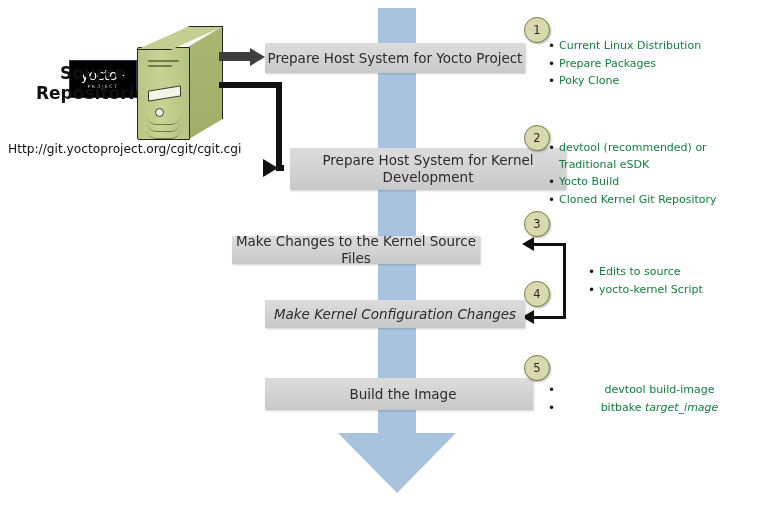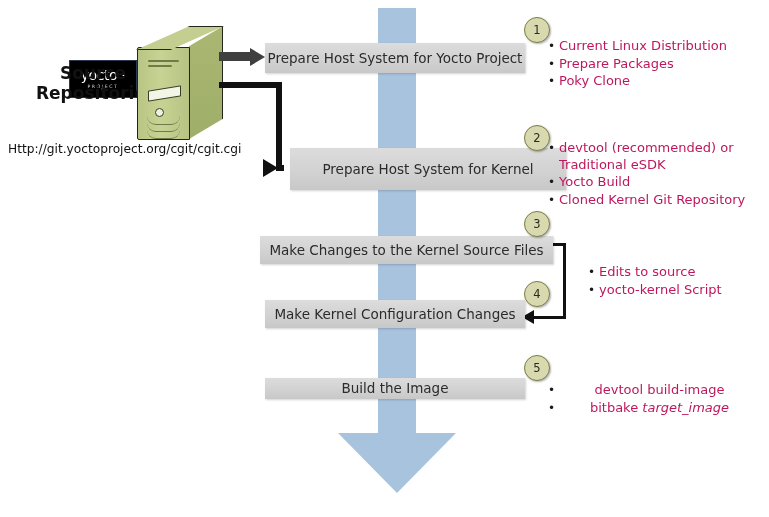--- a/index.html
+++ b/index.html
@@ -41,21 +41,21 @@
     position:absolute;
     width:24px;height:24px;border-radius:50%;
     background:#d8d9ae;border:1.6px solid #7e8047;
     color:#2a2a1e;font-size:11.5px;
     display:flex;align-items:center;justify-content:center;
     box-shadow:1px 1px 2px rgba(0,0,0,.3);
     z-index:7;
   }
 
   
-  .bullets{position:absolute;font-size:13px;line-height:16.5px;color:#be185d;z-index:6;}
+  .bullets{position:absolute;font-size:11px;line-height:16.5px;color:#15803d;z-index:6;}
   .bullets ul{margin:0;padding:0 0 0 14px;list-style:none;}
   .bullets li{position:relative;margin:0 0 1px 0;}
   .bullets li:before{
     content:"\2022";position:absolute;left:-11px;top:0;font-size:12px;color:#1a1a1a;
   }
   .ital{font-style:italic;}
 
   
   .logo{
     position:absolute;left:69px;top:16px;width:66px;height:36px;
@@ -176,61 +176,62 @@
     <ul>
       <li>Current Linux Distribution</li>
       <li>Prepare Packages</li>
       <li>Poky Clone</li>
     </ul>
   </div>
 
   <div class="pbox" style="left:290px;top:148px;width:276px;height:42px;">
     <div>
       <div>Prepare Host System for Kernel</div>
+      <div>Development</div>
     </div>
   </div>
   <div class="badge" style="left:524px;top:125px;">
     <span>2</span>
   </div>
   <div class="bullets" style="left:545px;top:140px;width:218px;">
     <ul>
       <li>devtool (recommended) or Traditional eSDK</li>
       <li>Yocto Build</li>
       <li>Cloned Kernel Git Repository</li>
     </ul>
   </div>
 
-  <div class="pbox" style="left:232px;top:236px;width:293px;height:28px;margin-left:28px;">
+  <div class="pbox" style="left:232px;top:236px;width:248px;height:28px;">
     <span>Make Changes to the Kernel Source Files</span>
   </div>
   <div class="badge" style="left:524px;top:211px;">
     <span>3</span>
   </div>
 
-  <div class="pbox" style="left:265px;top:300px;width:260px;height:28px;">
+  <div class="pbox" style="left:265px;top:300px;width:260px;height:28px;font-style:italic;">
     <span>Make Kernel Configuration Changes</span>
   </div>
   <div class="badge" style="left:524px;top:281px;">
     <span>4</span>
   </div>
 
   <div class="fb" style="left:563px;top:243px;width:3px;height:76px;"></div>
   <div class="fb" style="left:534px;top:243px;width:31px;height:3px;"></div>
   <div class="fb" style="left:534px;top:316px;width:31px;height:3px;"></div>
   <div class="arrowhead-l" style="left:522px;top:237px;"></div>
   <div class="arrowhead-l" style="left:522px;top:310px;"></div>
 
   <div class="bullets" style="left:585px;top:264px;width:180px;">
     <ul>
       <li>Edits to source</li>
       <li>yocto-kernel Script</li>
     </ul>
   </div>
 
-  <div class="pbox" style="left:265px;top:378px;width:260px;height:21px;">
+  <div class="pbox" style="left:265px;top:378px;width:260px;height:32px;padding-left:8px;">
     <span>Build the Image</span>
   </div>
   <div class="badge" style="left:524px;top:355px;">
     <span>5</span>
   </div>
   <div class="bullets" style="left:545px;top:382px;width:215px;text-align:center;">
     <ul>
       <li>devtool build-image</li>
       <li><span>bitbake </span><span class="ital">target_image</span></li>
     </ul>

